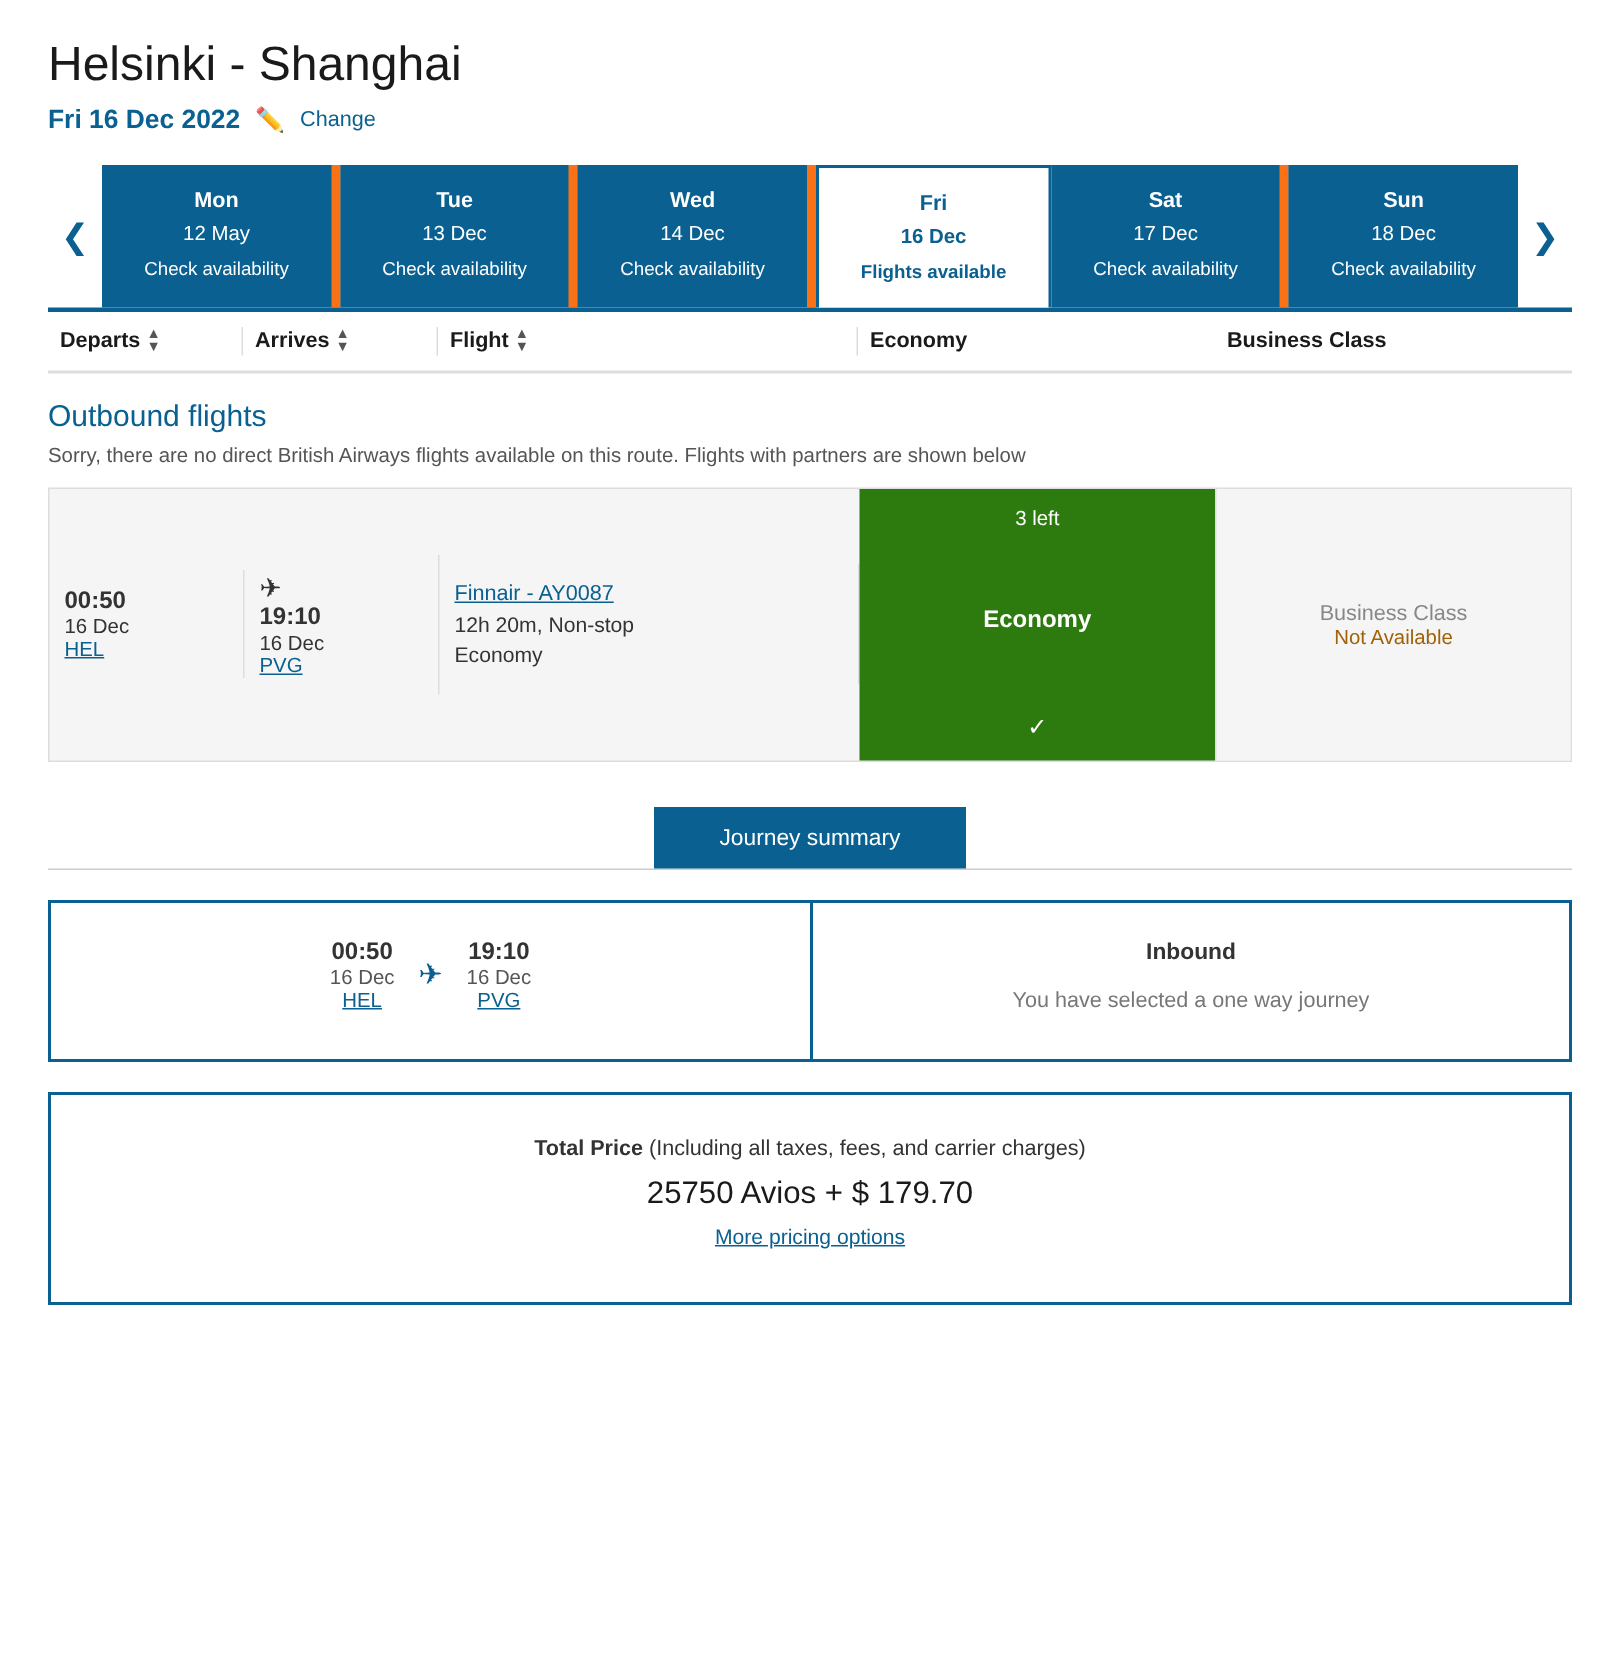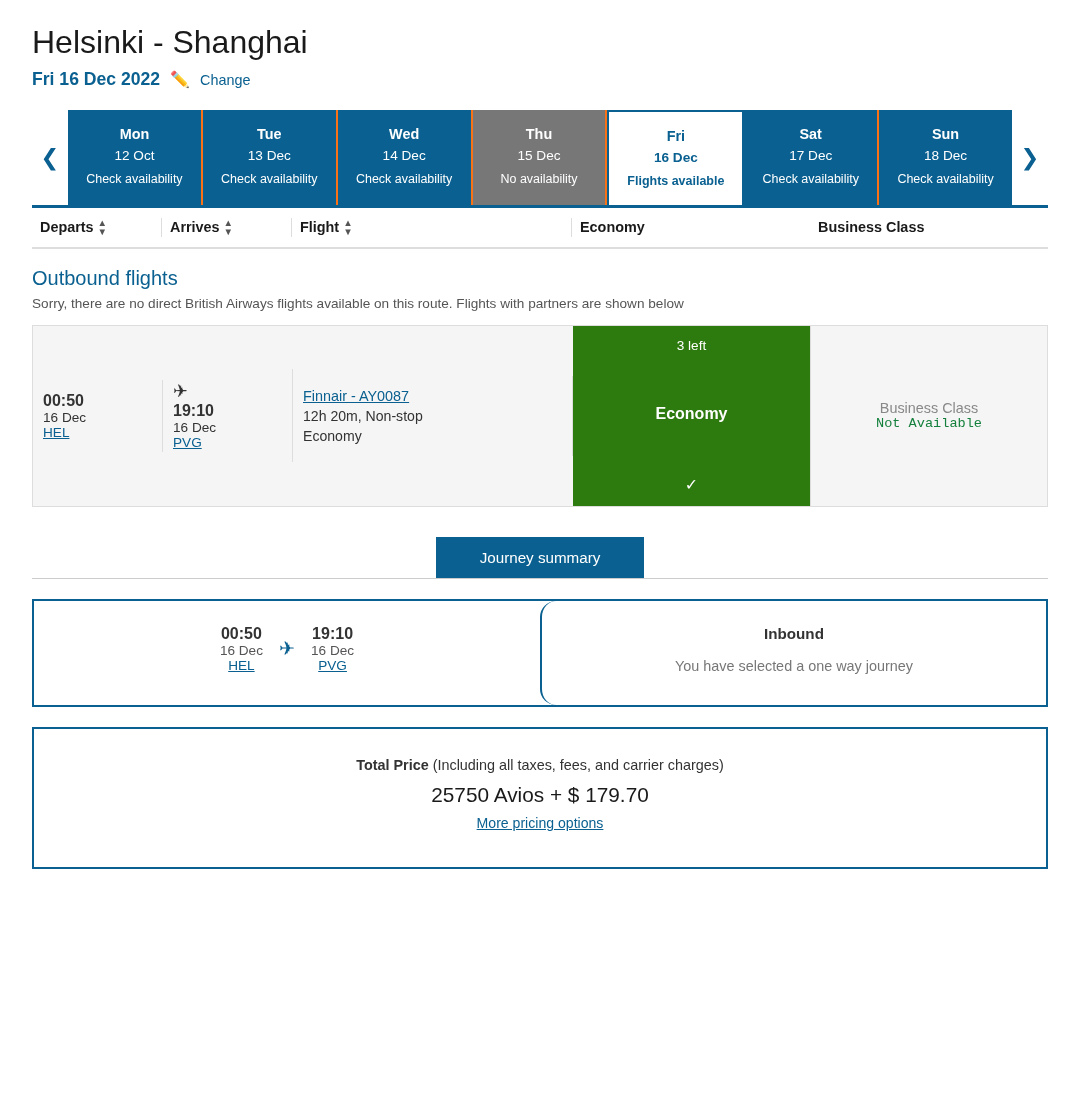--- a/index.html
+++ b/index.html
@@ -60,21 +60,21 @@
       display: flex;
       flex: 1;
     }
     .cal-day {
       flex: 1;
       text-align: center;
       padding: 14px 6px;
       cursor: pointer;
       color: #fff;
       background: #0a6090;
-      border-right: 2px solid #f97316;
+      border-right: 6px solid #f97316;
       font-size: 0.82rem;
       line-height: 1.5;
     }
     .cal-day:last-child { border-right: none; }
     .cal-day .day-name { font-weight: bold; font-size: 0.9rem; }
     .cal-day .day-date { font-size: 0.85rem; }
     .cal-day .day-status { font-size: 0.78rem; margin-top: 4px; }
     .cal-day.no-avail { background: #777; }
     .cal-day.active {
       background: #fff;
@@ -201,22 +201,21 @@
       height: 100%;
       text-align: center;
       border-left: 1px solid #ddd;
     }
     .business-cell .bc-label {
       font-size: 0.9rem;
       color: #888;
     }
     .business-cell .bc-status {
       font-size: 0.85rem;
-      color: #15803d;
-      font-family: Liberation Mono, monospace;
+      color: #a16207;
     }
 
     
     .journey-summary-btn-row {
       display: flex;
       justify-content: center;
       margin: 30px 0 0 0;
     }
     .journey-summary-btn {
       background: #0a6090;
@@ -239,21 +238,20 @@
       gap: 0;
       border: 2px solid #0a6090;
       margin-bottom: 20px;
     }
     .journey-card {
       padding: 24px 20px;
       text-align: center;
     }
     .journey-card + .journey-card {
       border-left: 2px solid #0a6090;
-      border-radius: 16px;
     }
     .journey-card .card-title {
       font-weight: bold;
       font-size: 0.95rem;
       margin-bottom: 16px;
     }
     .journey-card .flight-times {
       display: flex;
       align-items: center;
       justify-content: center;
@@ -329,37 +327,32 @@
   <span class="date-label">Fri 16 Dec 2022</span>
   <span style="color:#0a6090;">✏️</span>
   <a class="change-link">Change</a>
 </div>
 
 <div class="calendar-nav">
   <div class="cal-arrow" id="cal-prev">❮</div>
   <div class="cal-days" id="cal-days-container">
       <div class="cal-day">
       <div class="day-name">Mon</div>
-      <div class="day-date">12 Oct</div>
+      <div class="day-date">12 May</div>
       <div class="day-status">Check availability</div>
     </div>
       <div class="cal-day">
       <div class="day-name">Tue</div>
       <div class="day-date">13 Dec</div>
       <div class="day-status">Check availability</div>
     </div>
       <div class="cal-day">
       <div class="day-name">Wed</div>
       <div class="day-date">14 Dec</div>
       <div class="day-status">Check availability</div>
-    </div>
-      <div class="cal-day no-avail">
-      <div class="day-name">Thu</div>
-      <div class="day-date">15 Dec</div>
-      <div class="day-status">No availability</div>
     </div>
       <div class="cal-day active">
       <div class="day-name">Fri</div>
       <div class="day-date">16 Dec</div>
       <div class="day-status">Flights available</div>
     </div>
       <div class="cal-day">
       <div class="day-name">Sat</div>
       <div class="day-date">17 Dec</div>
       <div class="day-status">Check availability</div>

